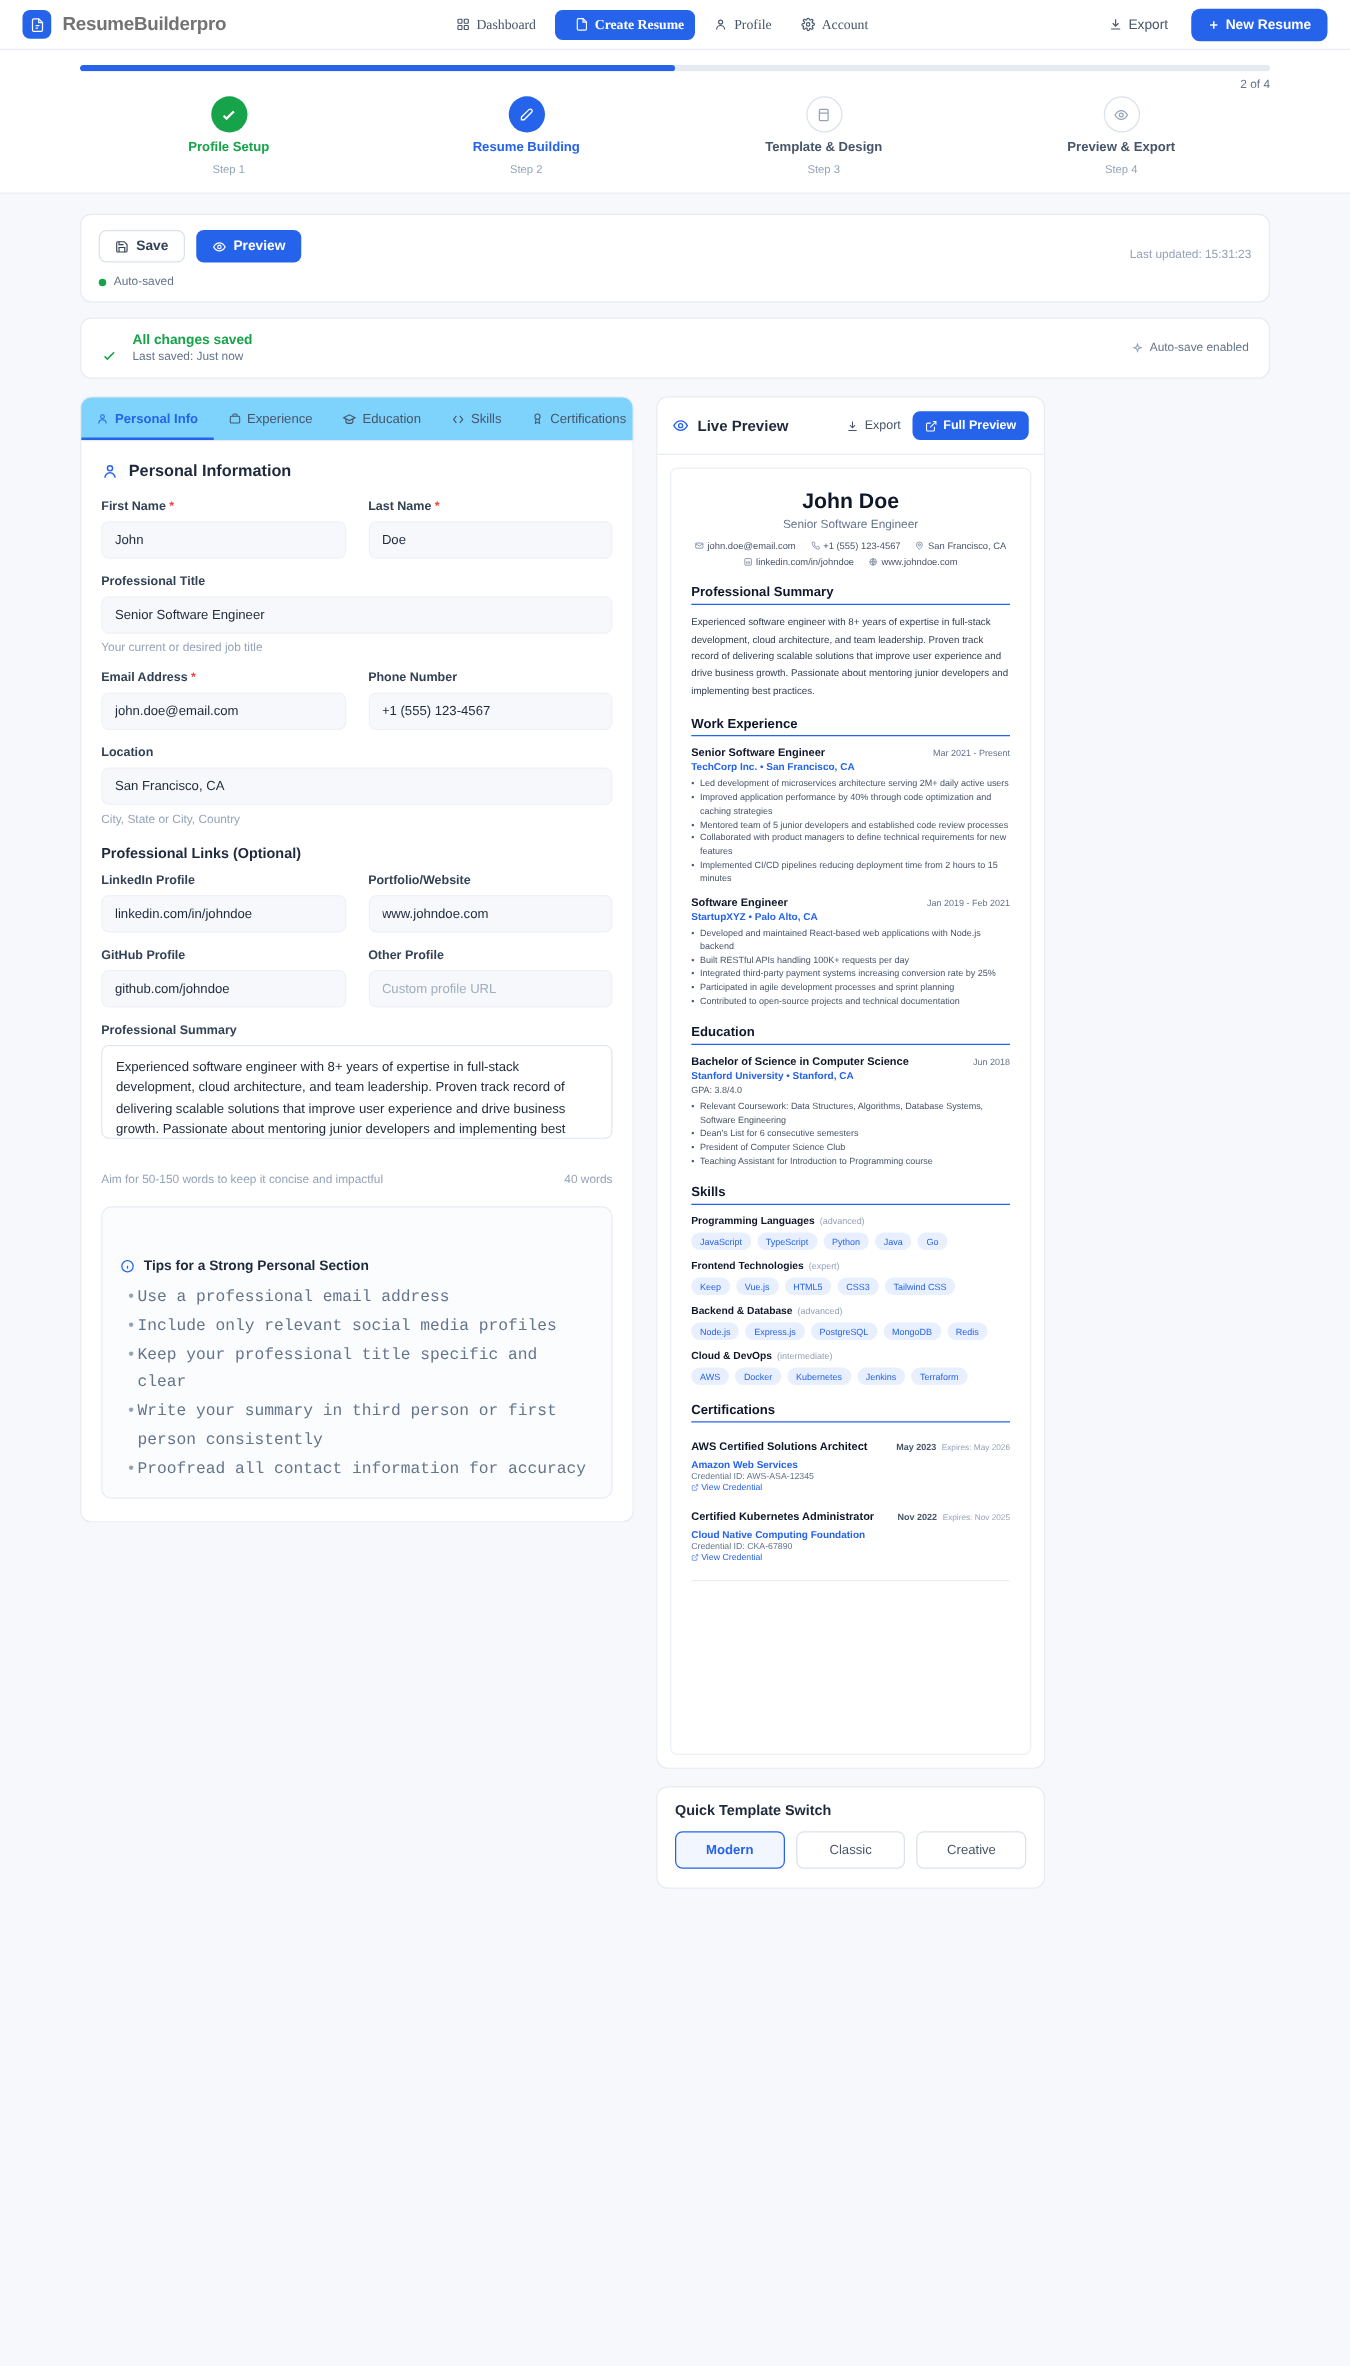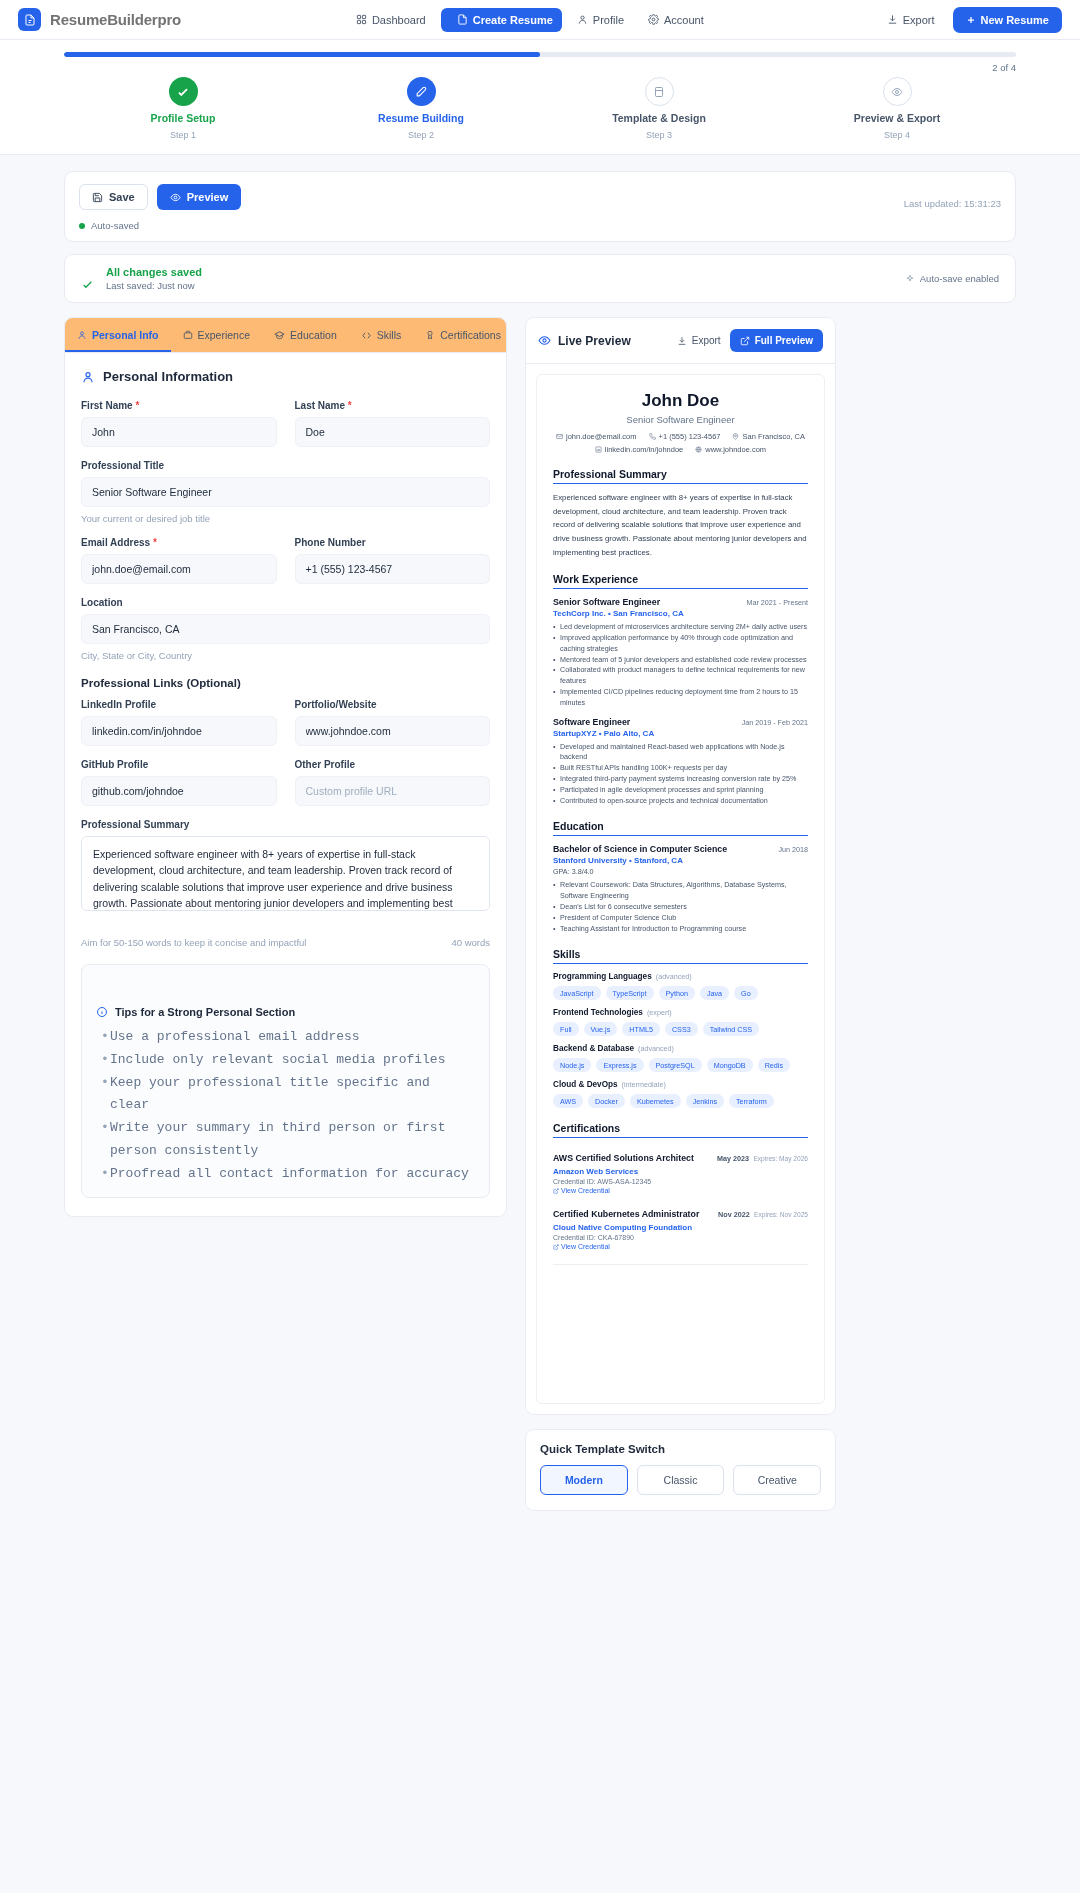--- a/index.html
+++ b/index.html
@@ -19,21 +19,21 @@
   }
   .brand { display: flex; align-items: center; gap: 9px; }
   .brand-badge {
     width: 23px; height: 23px; border-radius: 6px; background: #2563eb;
     display: flex; align-items: center; justify-content: center;
   }
   .brand-name { font-size: 15px; font-weight: bold; color: #737373; letter-spacing: -.2px; }
   .nav-center { display: flex; align-items: center; gap: 6px; margin: 0 auto; }
   .nav-item {
     display: flex; align-items: center; gap: 5px; font-size: 11px;
-    color: #475569; padding: 6px 9px; border-radius: 6px;
+    color: #475569; padding: 6px 9px; border-radius: 6px; font-family: Liberation Serif, serif;
   }
   .nav-item.active { background: #2563eb; color: #fff; font-weight: bold; padding-left: 16px; }
   .nav-right { display: flex; align-items: center; gap: 10px; }
   .btn-ghost {
     display: flex; align-items: center; gap: 5px; font-size: 11px; color: #475569;
     padding: 5px 8px; border-radius: 6px;
   }
   .btn-primary {
     display: flex; align-items: center; gap: 5px; font-size: 11px; color: #fff;
     background: #2563eb; padding: 7px 13px; border-radius: 7px; font-weight: bold;
@@ -83,21 +83,21 @@
   .check-mark { color: #16a34a; font-size: 14px; }
   .saved-title { font-size: 11px; font-weight: bold; color: #16a34a; }
   .saved-sub { font-size: 9.5px; color: #64748b; margin-top: 2px; }
   .saved-right { margin-left: auto; display: flex; align-items: center; gap: 5px; font-size: 9.5px; color: #64748b; }
 
   .cols { display: flex; gap: 18px; align-items: flex-start; }
   .left-col { width: 443px; flex: none; }
   .right-col { width: 311px; flex: none; }
 
   
-  .tabs { display: flex; gap: 0; border-bottom: 1px solid #e8ecf2; background: #fdba74;
+  .tabs { display: flex; gap: 0; border-bottom: 1px solid #e8ecf2; background: #7dd3fc;
           border-radius: 9px 9px 0 0; border: 1px solid #e8ecf2; border-bottom: 1px solid #e8ecf2;
           overflow: hidden; }
   .tab { display: flex; align-items: center; gap: 5px; padding: 11px 12px; font-size: 10.5px;
          color: #475569; white-space: nowrap; }
   .tab.active { color: #2563eb; font-weight: bold; box-shadow: inset 0 -2px 0 #2563eb; }
 
   .form-card { border-top: none; border-radius: 0 0 9px 9px; padding: 16px 16px 18px; }
   .form-title { display: flex; align-items: center; gap: 8px; font-size: 13px; font-weight: bold;
                 color: #1e293b; margin-bottom: 16px; }
   .frow { display: flex; gap: 18px; margin-bottom: 13px; }
@@ -659,21 +659,21 @@
                     <span class="r-chip">TypeScript</span>
                     <span class="r-chip">Python</span>
                     <span class="r-chip">Java</span>
                     <span class="r-chip">Go</span>
                   </div>
                 </div>
 
                 <div class="r-skillgrp">
                   <div class="r-skillgrp-head"><span>Frontend Technologies</span><em>(expert)</em></div>
                   <div class="r-chips">
-                    <span class="r-chip">Full</span>
+                    <span class="r-chip">Keep</span>
                     <span class="r-chip">Vue.js</span>
                     <span class="r-chip">HTML5</span>
                     <span class="r-chip">CSS3</span>
                     <span class="r-chip">Tailwind CSS</span>
                   </div>
                 </div>
 
                 <div class="r-skillgrp">
                   <div class="r-skillgrp-head"><span>Backend &amp; Database</span><em>(advanced)</em></div>
                   <div class="r-chips">

